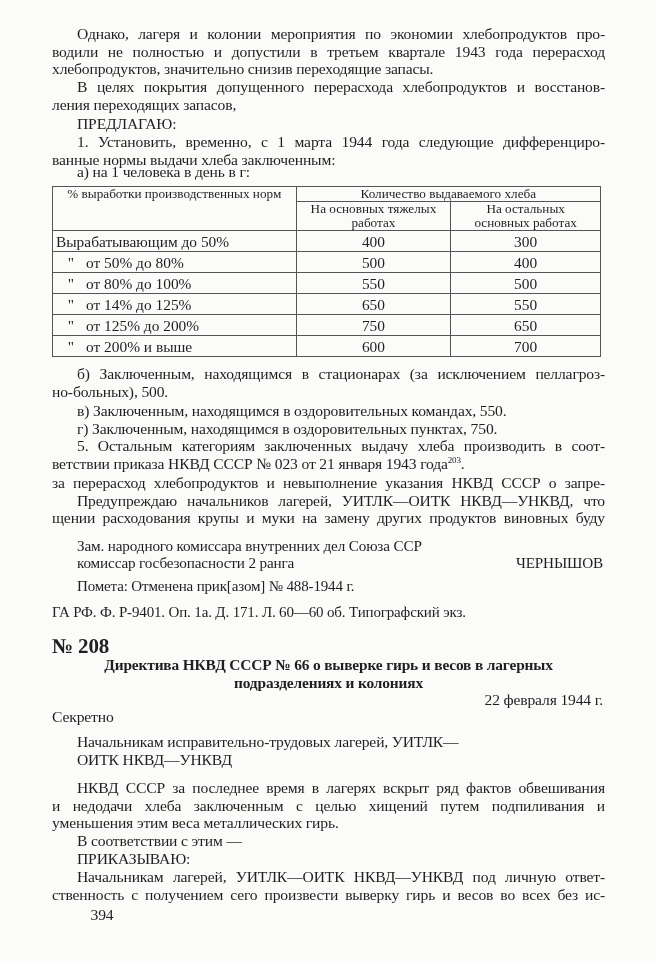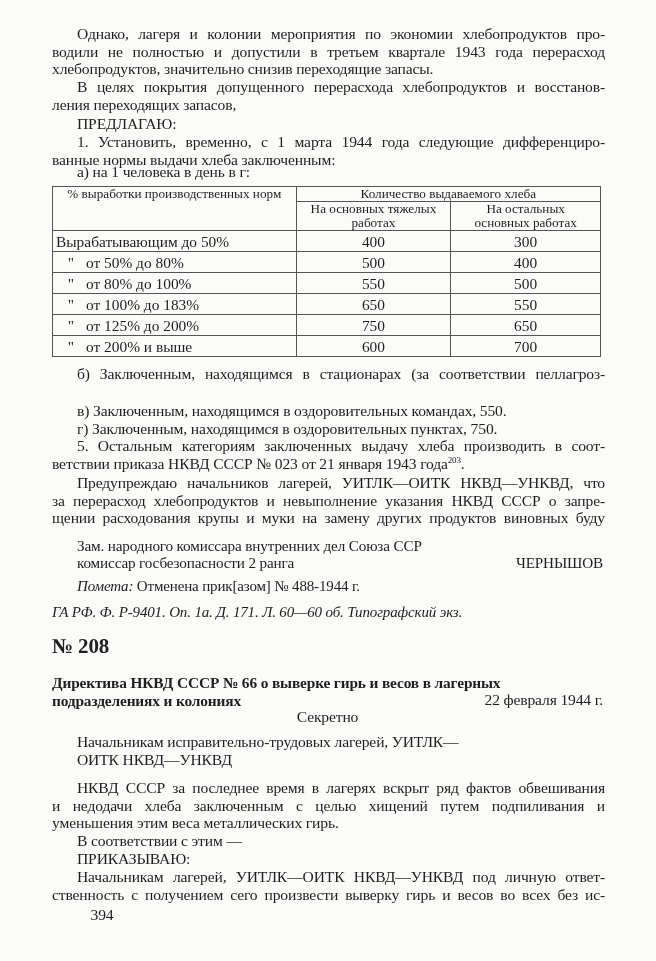--- a/index.html
+++ b/index.html
@@ -22,21 +22,21 @@
   }
   table.norms td, table.norms th {
     border: 1px solid #555; padding: 0 3px; font-weight: normal;
   }
   table.norms th { font-size: 13.2px; line-height: 14px; text-align: center; vertical-align: top; }
   table.norms td { height: 19px; padding-top: 1px; font-size: 15.4px; }
   table.norms td.num { text-align: center; }
   td.rowlabel .ditto { display: inline-block; width: 30px; text-align: center; }
   td.rowlabel .rng { display: inline-block; }
   .sig-line { font-size: 15.2px; line-height: 17px; }
-  .italic { font-style: italic; }
+  .italic { }
   .bold { font-weight: bold; }
   sup { font-size: 9px; vertical-align: 6px; line-height: 0; }
 </style>
 </head>
 <body>
 
 <div class="page">
 
   <div class="p" style="top:25px">
     <span class="line" style="padding-left:25px">Однако, лагеря и колонии мероприятия по экономии хлебопродуктов про-</span>
@@ -88,72 +88,73 @@
       <td class="rowlabel"><span class="ditto">"</span><span class="rng">от 50% до 80%</span></td>
       <td class="num">500</td>
       <td class="num">400</td>
     </tr>
     <tr>
       <td class="rowlabel"><span class="ditto">"</span><span class="rng">от 80% до 100%</span></td>
       <td class="num">550</td>
       <td class="num">500</td>
     </tr>
     <tr>
-      <td class="rowlabel"><span class="ditto">"</span><span class="rng">от 100% до 183%</span></td>
+      <td class="rowlabel"><span class="ditto">"</span><span class="rng">от 14% до 125%</span></td>
       <td class="num">650</td>
       <td class="num">550</td>
     </tr>
     <tr>
       <td class="rowlabel"><span class="ditto">"</span><span class="rng">от 125% до 200%</span></td>
       <td class="num">750</td>
       <td class="num">650</td>
     </tr>
     <tr>
       <td class="rowlabel"><span class="ditto">"</span><span class="rng">от 200% и выше</span></td>
       <td class="num">600</td>
       <td class="num">700</td>
     </tr>
   </tbody>
     </table>
 
   <div class="p" style="top:365px">
-    <span class="line" style="padding-left:25px">б) Заключенным, находящимся в стационарах (за соответствии пеллагроз-</span>
+    <span class="line" style="padding-left:25px">б) Заключенным, находящимся в стационарах (за исключением пеллагроз-</span>
+    <span class="line last">но-больных), 500.</span>
   </div>
 
   <div class="p" style="top:402px; padding-left:25px; width:528px">в) Заключенным, находящимся в оздоровительных командах, 550.</div>
 
   <div class="p" style="top:420px; padding-left:25px; width:528px">г) Заключенным, находящимся в оздоровительных пунктах, 750.</div>
 
   <div class="p" style="top:437px">
     <span class="line" style="padding-left:25px">5. Остальным категориям заключенных выдачу хлеба производить в соот-</span>
     <span class="line last"><span>ветствии приказа НКВД СССР № 023 от 21 января 1943 года</span><sup>203</sup><span>.</span></span>
   </div>
 
   <div class="p" style="top:474px">
+    <span class="line">за перерасход хлебопродуктов и невыполнение указания НКВД СССР о запре-</span>
     <span class="line" style="padding-left:25px">Предупреждаю начальников лагерей, УИТЛК—ОИТК НКВД—УНКВД, что</span>
-    <span class="line">за перерасход хлебопродуктов и невыполнение указания НКВД СССР о запре-</span>
     <span class="line">щении расходования крупы и муки на замену других продуктов виновных буду</span>
   </div>
 
   <div class="p sig-line" style="top:537px; padding-left:25px; width:528px">Зам. народного комиссара внутренних дел Союза ССР</div>
   <div class="p sig-line" style="top:554px; padding-left:25px; width:528px">комиссар госбезопасности 2 ранга</div>
   <div class="p sig-line" style="top:554px; text-align:right; width:551px">ЧЕРНЫШОВ</div>
 
   <div class="p small" style="top:578px; padding-left:25px; width:528px"><span class="italic">Помета:</span><span> Отменена прик[азом] № 488-1944 г.</span></div>
 
   <div class="p small italic" style="top:604px; width:553px">ГА РФ. Ф. Р-9401. Оп. 1а. Д. 171. Л. 60—60 об. Типографский экз.</div>
 
   <div class="p bold" style="top:637px; font-size:21px; line-height:19px">№ 208</div>
-  <div class="p bold" style="top:674px; font-size:15.4px; line-height:18px; text-align:left">
+  <div class="p bold" style="top:656px; font-size:15.4px; line-height:18px; text-align:center">
     <span style="display:block">Директива НКВД СССР № 66 о выверке гирь и весов в лагерных</span>
     <span style="display:block">подразделениях и колониях</span>
   </div>
 
   <div class="p" style="top:691px; text-align:right; width:551px">22 февраля 1944 г.</div>
-  <div class="p" style="top:708px; text-align:center; width:551px">Секретно</div>
+  <div class="p" style="top:708px; text-align:left; width:551px">Секретно</div>
 
   <div class="p" style="top:733px; padding-left:25px; width:528px; text-align:left">
     <span style="display:block">Начальникам исправительно-трудовых лагерей, УИТЛК—</span>
     <span style="display:block">ОИТК НКВД—УНКВД</span>
   </div>
 
   <div class="p" style="top:779px">
     <span class="line" style="padding-left:25px">НКВД СССР за последнее время в лагерях вскрыт ряд фактов обвешивания</span>
     <span class="line">и недодачи хлеба заключенным с целью хищений путем подпиливания и</span>
     <span class="line last">уменьшения этим веса металлических гирь.</span>

